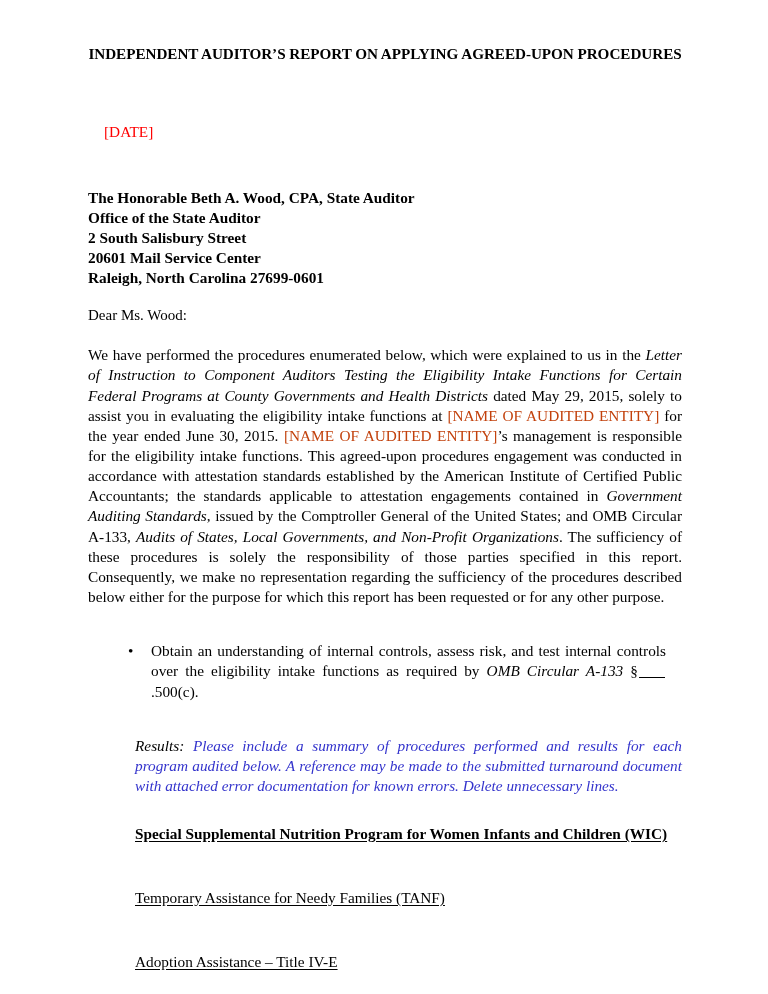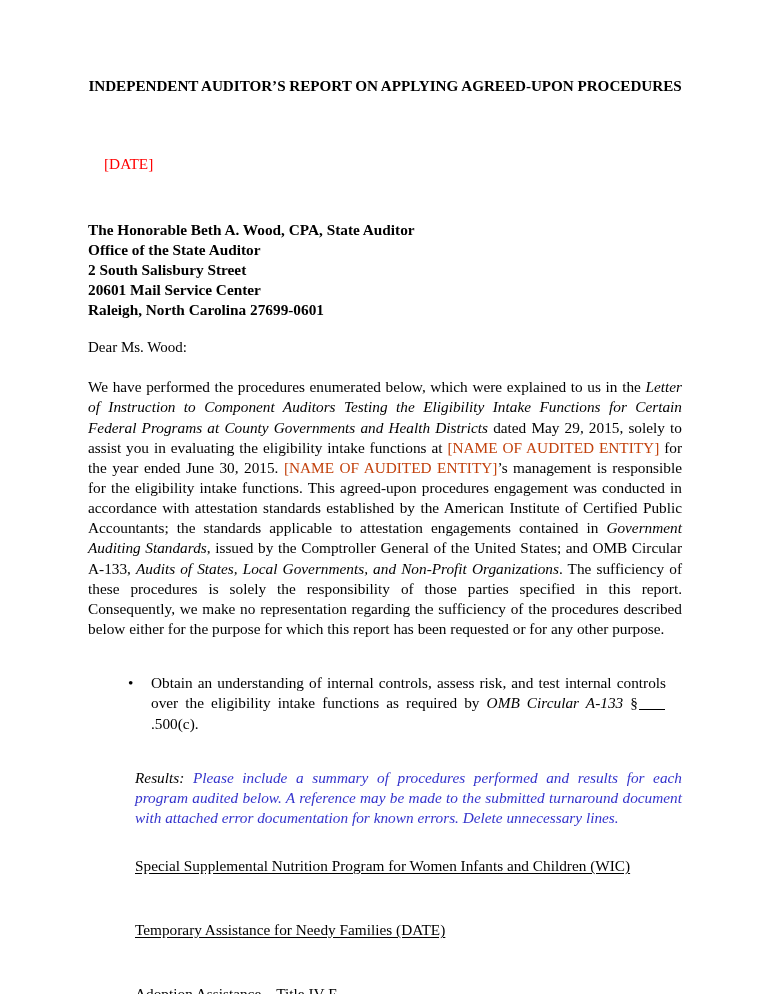--- a/index.html
+++ b/index.html
@@ -25,21 +25,21 @@
   .content {
     position: absolute;
     left: 88px;
     top: 0;
     width: 594px;
   }
 
   
   .doc-title {
     margin: 0;
-    padding-top: 76px;
+    padding-top: 44px;
     text-align: center;
     font-size: 15.2px;
     font-weight: bold;
     line-height: 1.32;
     letter-spacing: -0.05px;
   }
 
   
   .date-line {
     margin: 16px;
@@ -137,21 +137,21 @@
   .program-list {
     margin: 0;
     padding: 0;
     list-style: none;
   }
   .program-item {
     padding-left: 47px;
     font-size: 15.3px;
     line-height: 1.3;
   }
-  .program-item:nth-child(1) { padding-top: 28px; }
+  .program-item:nth-child(1) { padding-top: 28px; font-weight: bold; }
   .program-item:nth-child(2) { padding-top: 44px; }
   .program-item:nth-child(3) { padding-top: 44px; }
   .program-item > span {
     text-decoration: underline;
     text-underline-offset: 2px;
   }
 </style>
 </head>
 <body>
 
@@ -176,18 +176,18 @@
 
 
     <ul class="bullet-list">
       <li class="bullet-item"><span>Obtain an understanding of internal controls, assess risk, and test internal controls over the eligibility intake functions as required by </span><span class="ital">OMB Circular A-133</span><span> §</span><span class="blank-fill"></span><span>.500(c).</span></li>
     </ul>
 
     <p class="results-note"><span class="results-label">Results:</span><span> Please include a summary of procedures performed and results for each program audited below. A reference may be made to the submitted turnaround document with attached error documentation for known errors. Delete unnecessary lines.</span></p>
 
     <ul class="program-list">
       <li class="program-item"><span>Special Supplemental Nutrition Program for Women Infants and Children (WIC)</span></li>
-      <li class="program-item"><span>Temporary Assistance for Needy Families (DATE)</span></li>
+      <li class="program-item"><span>Temporary Assistance for Needy Families (TANF)</span></li>
       <li class="program-item"><span>Adoption Assistance – Title IV-E</span></li>
     </ul>
 
   </div>
 </div>
 
 </body></html>

